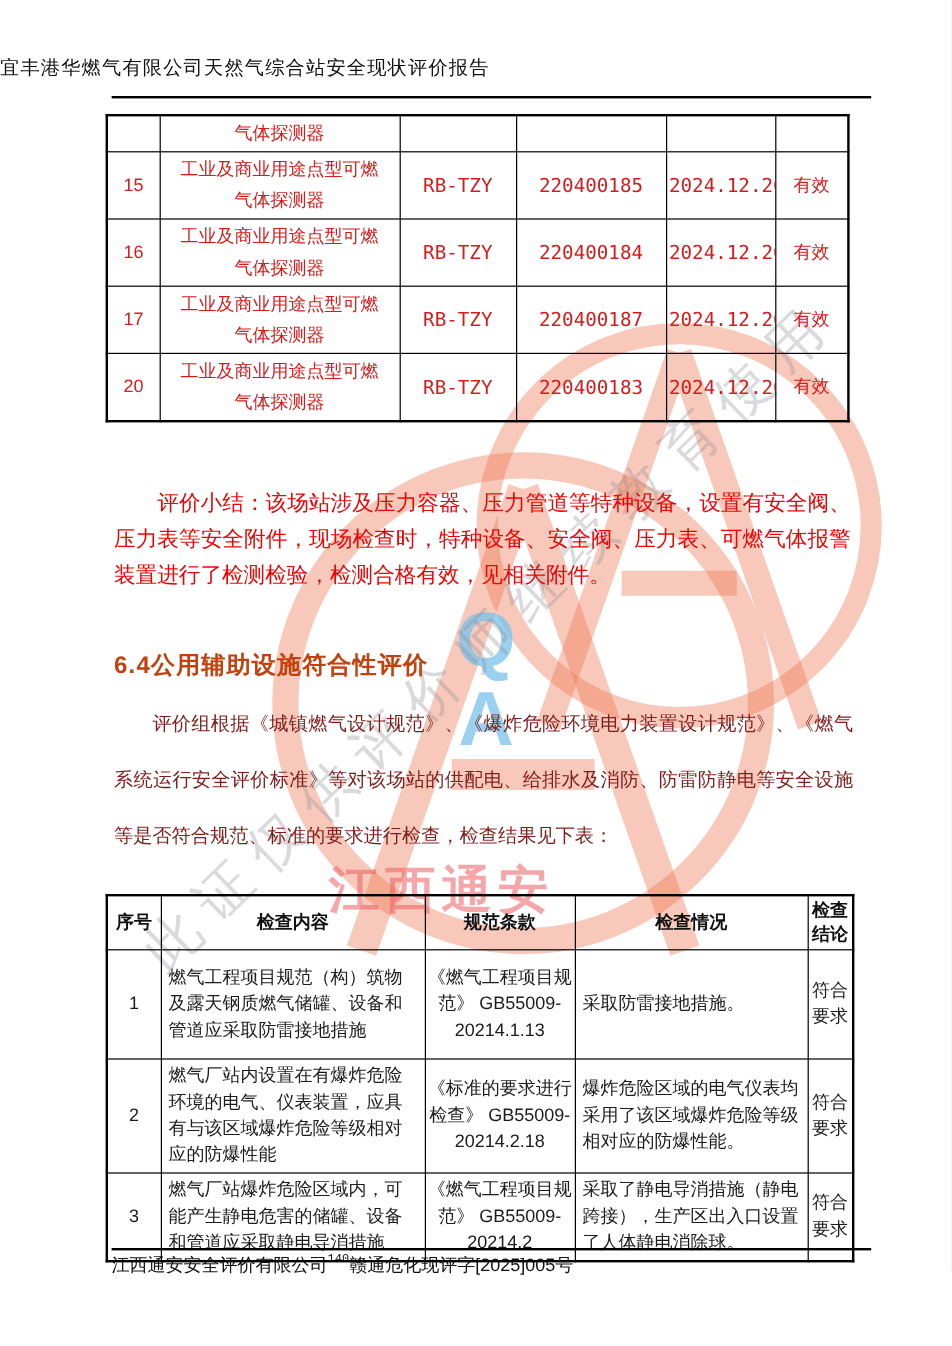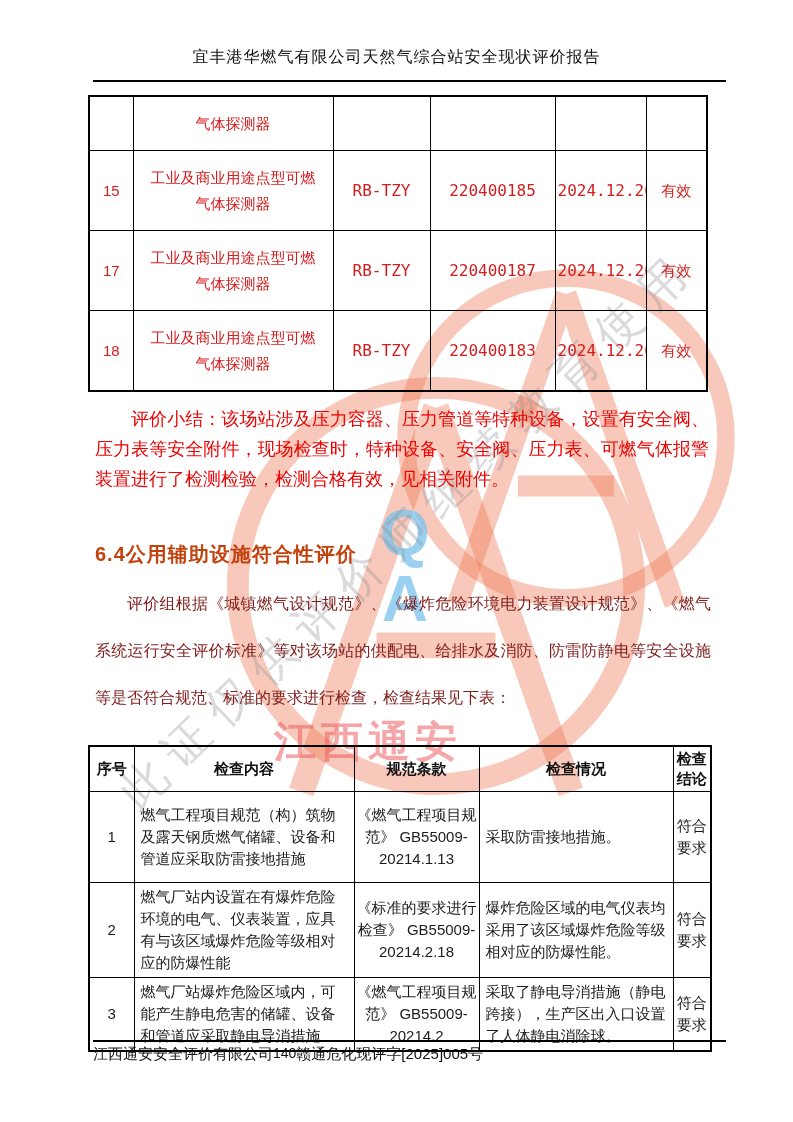--- a/index.html
+++ b/index.html
@@ -31,33 +31,33 @@
   .wm-brand{
     position:absolute;left:274px;top:714px;
     font-size:42px;font-weight:bold;letter-spacing:5px;
     color:rgba(236,92,99,0.55);
     white-space:nowrap;
   }
   
   .content{position:absolute;inset:0;z-index:1;}
   .header-title{
     position:absolute;left:0;top:47px;width:100%;
-    text-align:center;font-size:16px;color:#111;letter-spacing:1px;
+    font-size:16px;color:#111;letter-spacing:1px;
   }
   .rule{position:absolute;left:93px;width:633px;height:0;border-top:2px solid #000;}
   .rule-top{top:80px;}
   .rule-bottom{top:1040px;}
 
   table{border-collapse:collapse;table-layout:fixed;}
   td,th{border:1px solid #000;overflow:hidden;}
 
   .t1{position:absolute;left:88px;top:95px;width:618px;border:2px solid #000;}
   .t1 td{
     text-align:center;vertical-align:middle;
-    color:#d41c1c;font-size:15px;line-height:26px;padding:13px 2px;
+    color:#d41c1c;font-size:15px;line-height:26px;padding:1px 2px;
   }
   .t1 td.mono{font-family:"DejaVu Sans Mono","Liberation Mono",monospace;font-size:16px;}
   .t1 .carry td{height:27px;line-height:24px;}
   .t1 .r td{height:53px;}
 
   .para-red{
     position:absolute;left:95px;top:404px;width:614px;
     color:#ea0404;font-size:18px;line-height:30px;
     text-indent:2em;text-align:justify;
   }
@@ -84,21 +84,21 @@
   .t2 .hdr{height:44px;padding-left:20px;}
   .t2 .r1 td{height:84px;}
   .t2 .r2 td{height:80px;}
   .t2 .r3 td{height:66px;}
 
   .footer{
     position:absolute;left:93px;top:1045px;width:633px;
     display:flex;justify-content:flex-start;align-items:flex-start;
     font-size:15px;color:#111;
   }
-  .footer .pageno{font-family:Liberation Sans, sans-serif;font-size:14px;}
+  .footer .pageno{font-family:Liberation Mono, monospace;font-size:10px;}
 </style>
 </head>
 <body>
 
 <div class="page">
 
   <div class="wm-layer">
     <svg class="wm-logo wm-logo-1" viewBox="-110 -110 220 220">
       <circle cx="0" cy="0" r="100" fill="none" stroke="currentColor" stroke-width="11"></circle>
       <path d="M 0,-90 L -68,104 M 0,-90 L 68,104 M -30,30 L 30,30" fill="none" stroke="currentColor" stroke-width="13"></path>
@@ -143,32 +143,43 @@
         <td>
               <div>工业及商业用途点型可燃</div>
               <div>气体探测器</div>
             </td>
         <td class="mono">RB-TZY</td>
         <td class="mono">220400185</td>
         <td class="mono">2024.12.26</td>
         <td>有效</td>
       </tr>
       <tr class="r">
+        <td>16</td>
+        <td>
+              <div>工业及商业用途点型可燃</div>
+              <div>气体探测器</div>
+            </td>
+        <td class="mono">RB-TZY</td>
+        <td class="mono">220400184</td>
+        <td class="mono">2024.12.26</td>
+        <td>有效</td>
+      </tr>
+      <tr class="r">
         <td>17</td>
         <td>
               <div>工业及商业用途点型可燃</div>
               <div>气体探测器</div>
             </td>
         <td class="mono">RB-TZY</td>
         <td class="mono">220400187</td>
         <td class="mono">2024.12.26</td>
         <td>有效</td>
       </tr>
       <tr class="r">
-        <td>18</td>
+        <td>20</td>
         <td>
               <div>工业及商业用途点型可燃</div>
               <div>气体探测器</div>
             </td>
         <td class="mono">RB-TZY</td>
         <td class="mono">220400183</td>
         <td class="mono">2024.12.26</td>
         <td>有效</td>
       </tr>
     </tbody>

